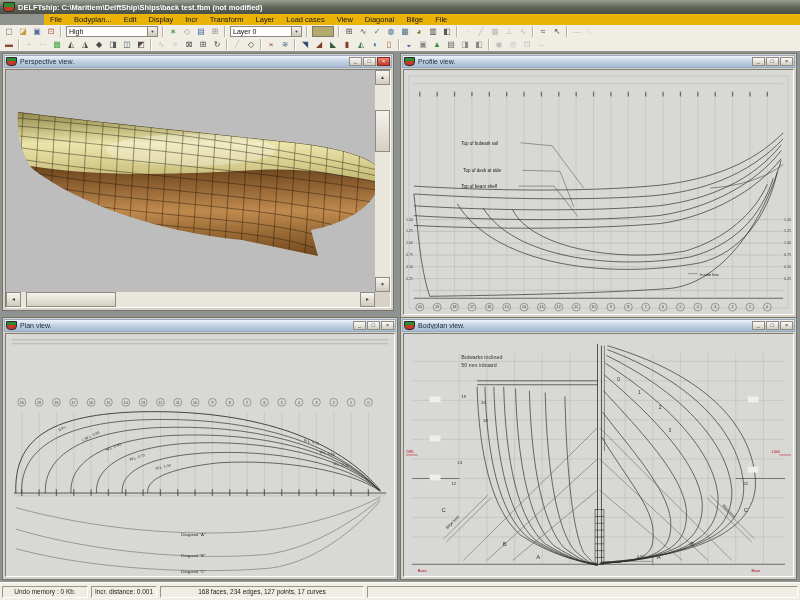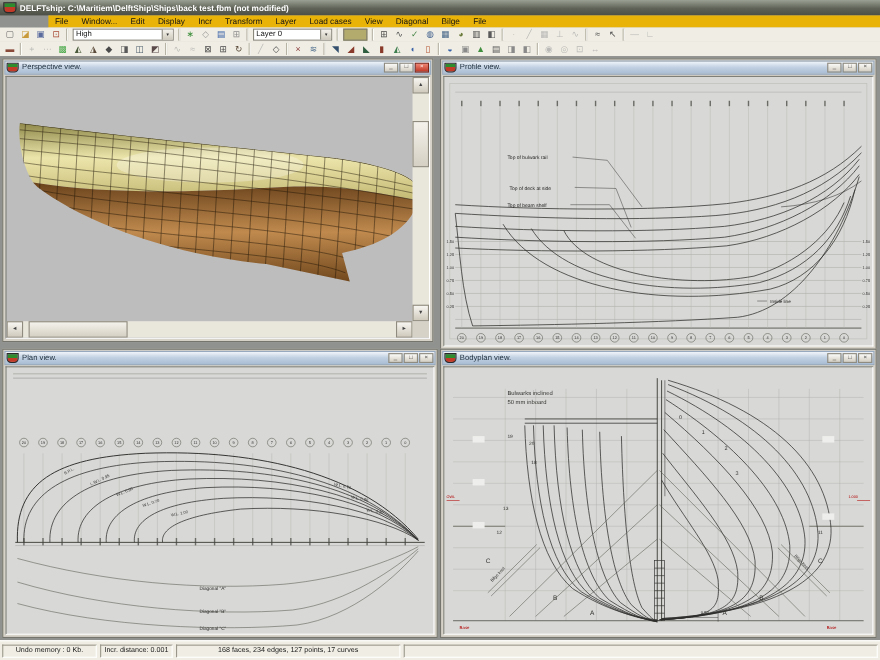--- a/index.html
+++ b/index.html
@@ -61,21 +61,21 @@
 
 <div class="app">
 
   <div class="titlebar">
     <span class="ship-ico"></span>
     <span>DELFTship: C:\Maritiem\DelftShip\Ships\back test.fbm (not modified)</span>
   </div>
 
   <div class="menubar" id="menubar">
       <span class="menu-item">File</span>
-      <span class="menu-item">Window...</span>
+      <span class="menu-item">Bodyplan...</span>
       <span class="menu-item">Edit</span>
       <span class="menu-item">Display</span>
       <span class="menu-item">Incr</span>
       <span class="menu-item">Transform</span>
       <span class="menu-item">Layer</span>
       <span class="menu-item">Load cases</span>
       <span class="menu-item">View</span>
       <span class="menu-item">Diagonal</span>
       <span class="menu-item">Bilge</span>
       <span class="menu-item">File</span>

